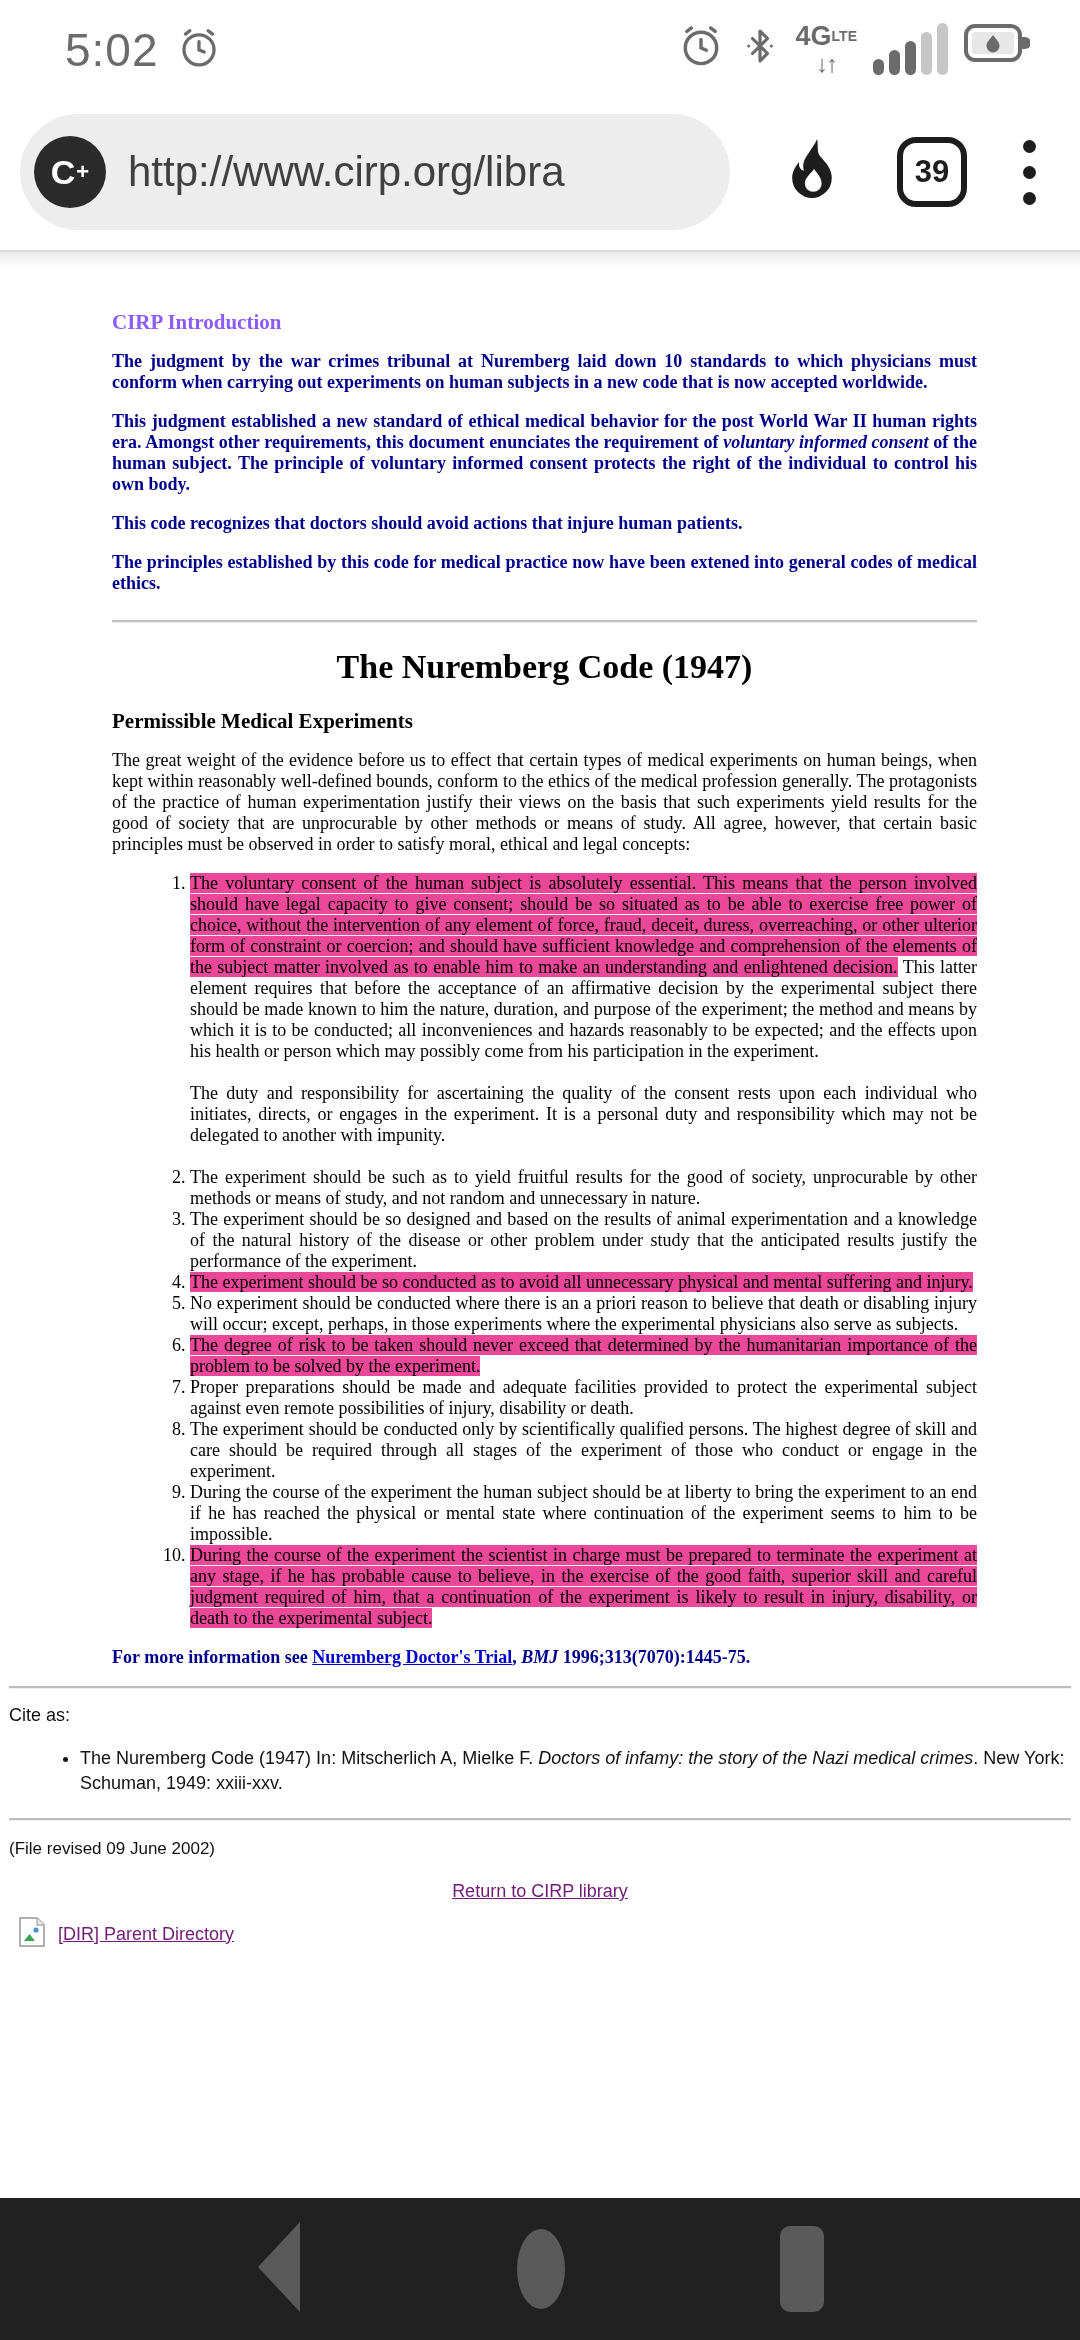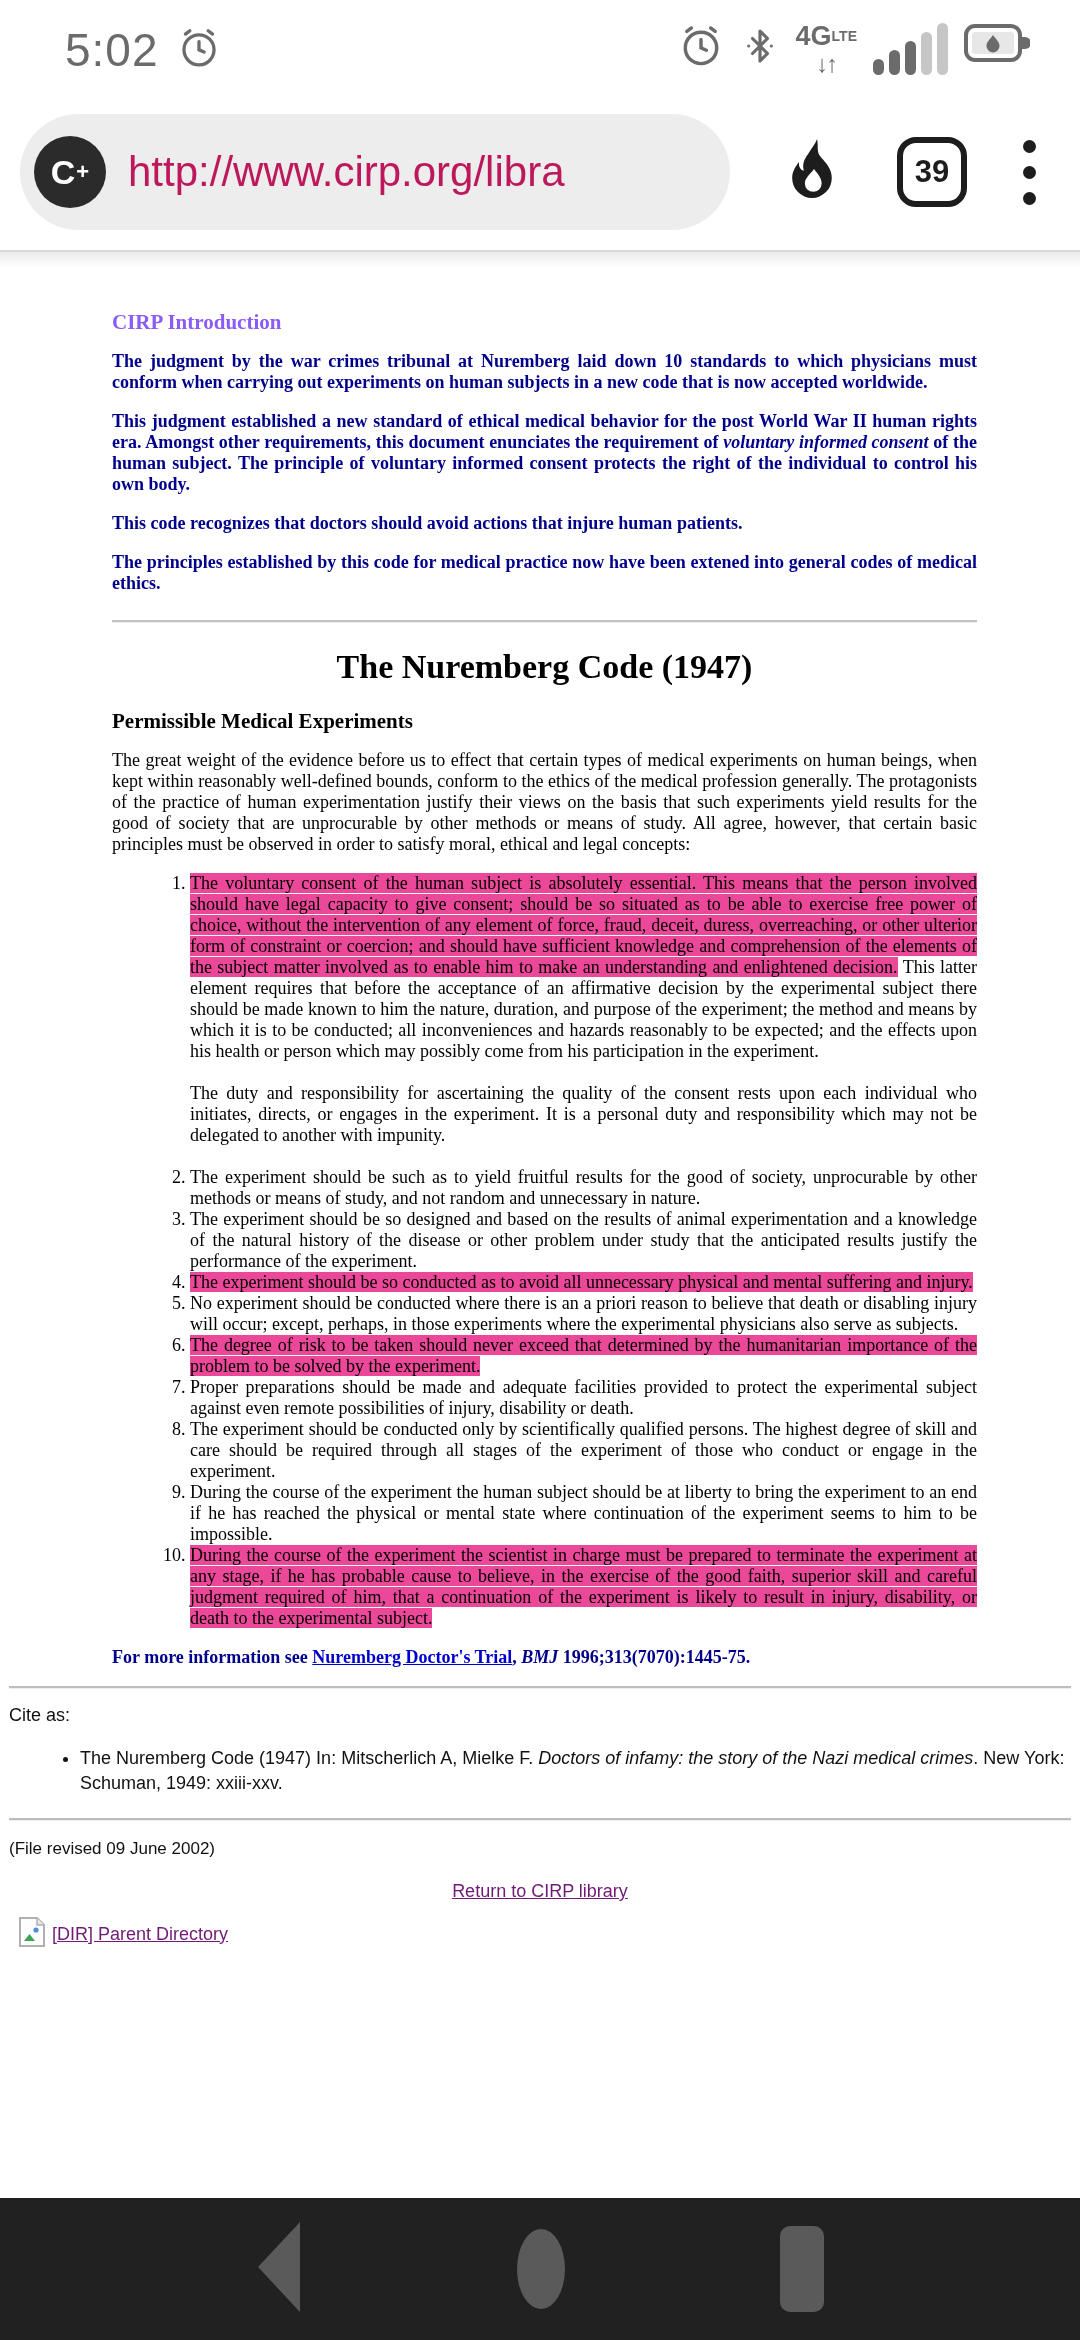--- a/index.html
+++ b/index.html
@@ -20,21 +20,21 @@
   .lte-top small{font-size:14px;font-weight:bold;vertical-align:4px;}
   .lte-arrows{font-size:24px;font-weight:bold;letter-spacing:-2px;margin-top:2px;}
 
   
   .toolbar{height:156px;display:flex;align-items:center;padding:0 40px 0 20px;background:#fff;}
   .url-pill{flex:none;display:flex;align-items:center;width:676px;height:116px;
             background:#ededed;border-radius:60px;padding:0 20px 0 14px;overflow:hidden;}
   .c-badge{flex:none;width:72px;height:72px;border-radius:50%;background:#2b2b2b;color:#fff;
            display:flex;align-items:center;justify-content:center;font-weight:bold;font-size:34px;}
   .c-badge .plus{font-size:22px;margin-left:1px;vertical-align:6px;}
-  .url-text{margin-left:22px;font-size:42px;color:#be185d;white-space:nowrap;overflow:hidden;}
+  .url-text{margin-left:22px;font-size:42px;color:#404040;white-space:nowrap;overflow:hidden;}
   .tb-icons{display:flex;align-items:center;margin-left:auto;gap:52px;}
   .tab-box{width:58px;height:58px;border:6px solid #1d1d1d;border-radius:19px;
            display:flex;align-items:center;justify-content:center;
            font-size:31px;font-weight:bold;color:#1d1d1d;}
   .kebab{display:flex;flex-direction:column;gap:13px;padding:4px;}
   .kebab i{width:13px;height:13px;border-radius:50%;background:#1d1d1d;display:block;}
   .toolbar-shadow{height:16px;border-top:2px solid #d9d9d9;
                   background:linear-gradient(#ebebeb,rgba(235,235,235,0));}
 
   
@@ -58,21 +58,21 @@
 
   hr.full{border:none;height:2px;background:#bdbdbd;border-bottom:1px solid #eee;margin:14px 0;}
 
   
   .cite-label{font-size:18px;color:#111;margin:16px 0 0 0;}
   ul.cite-list{margin:20px 0 22px 0;padding-left:71px;}
   ul.cite-list li{font-size:18px;line-height:25px;color:#111;}
   .revised{font-size:17px;color:#111;margin:18px 0 14px 0;}
   .return-row{text-align:center;margin:22px 0 14px 0;}
   .blue-link{color:#701a75;text-decoration:underline;font-size:18px;cursor:pointer;}
-  .parent-row{display:flex;align-items:center;gap:6px;margin:0 0 0 9px;}
+  .parent-row{display:flex;align-items:center;gap:12px;margin:0 0 0 9px;}
 
   
   .navbar{position:absolute;left:0;bottom:0;width:1080px;height:142px;background:#212121;
           display:flex;align-items:center;justify-content:space-between;padding:0 256px;
           box-sizing:border-box;}
   .nav-circle{width:48px;height:80px;border-radius:50%;background:#5a5a5a;}
   .nav-square{width:44px;height:86px;border-radius:10px;background:#5a5a5a;}
 </style>
 </head>
 <body>

